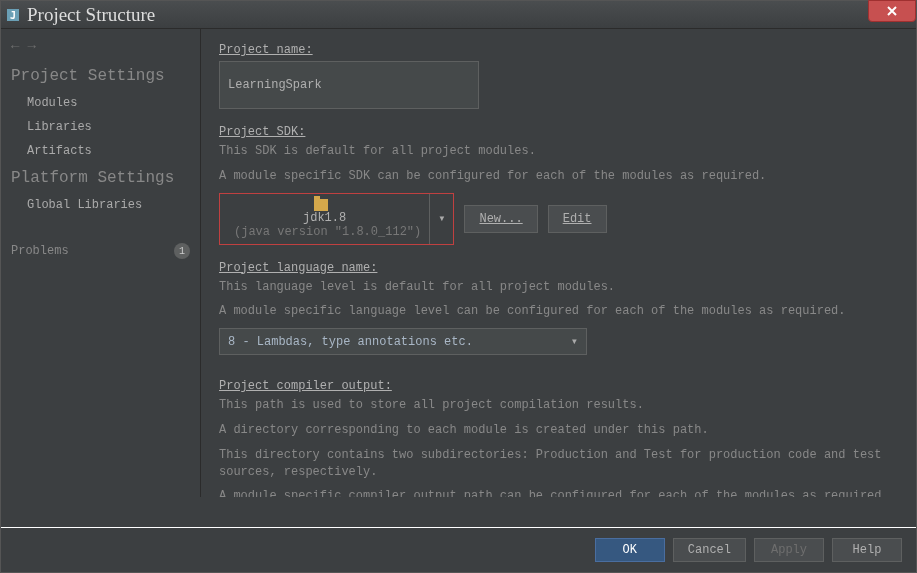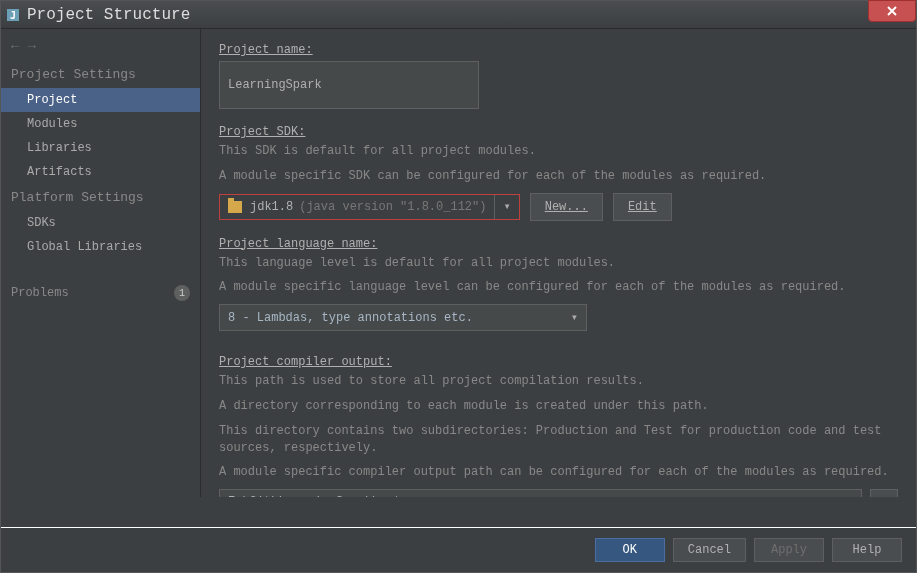--- a/index.html
+++ b/index.html
@@ -33,22 +33,22 @@
   width: 16px;
   height: 16px;
   margin-right: 6px;
   display: flex;
   align-items: center;
   justify-content: center;
   color: #6a9fb5;
   font-weight: bold;
 }
 .titlebar .title {
-  font-family: Liberation Mono, monospace;
-  font-size: 16px;
+  font-family: Liberation Serif, serif;
+  font-size: 19px;
   color: #ddd;
 }
 .titlebar .close {
   position: absolute;
   right: 0;
   top: -1px;
   width: 48px;
   height: 22px;
   background: #c75050;
   display: flex;
@@ -78,21 +78,21 @@
   padding: 8px 10px;
   gap: 8px;
 }
 .nav-arrows span {
   color: #6e6e6e;
   font-size: 14px;
 }
 .side-header {
   color: #888;
   padding: 6px 10px;
-  font-size: 13px;
+  font-size: 16px;
 }
 .side-item {
   padding: 5px 10px 5px 26px;
   color: #aaa;
   cursor: pointer;
 }
 .side-item.active {
   background: #4a6287;
   color: #fff;
 }
@@ -149,20 +149,21 @@
   border: 1px solid #c04040;
   display: flex;
   align-items: center;
   background: #3c3f41;
 }
 .sdk-select .inner {
   display: flex;
   align-items: center;
   padding: 5px 8px;
   border-right: 1px solid #5e6060;
+  flex-direction: column;
 }
 .sdk-select .folder-icon {
   width: 14px;
   height: 12px;
   background: #d4a84b;
   margin-right: 8px;
   position: relative;
 }
 .sdk-select .folder-icon::before {
   content: "";
@@ -264,26 +265,24 @@
     </div>
   </div>
 
   <div class="body">
     <div class="sidebar">
       <div class="nav-arrows">
         <span>←</span>
         <span>→</span>
       </div>
       <div class="side-header">Project Settings</div>
-      <div class="side-item active">Project</div>
       <div class="side-item">Modules</div>
       <div class="side-item">Libraries</div>
       <div class="side-item">Artifacts</div>
       <div class="side-header">Platform Settings</div>
-      <div class="side-item">SDKs</div>
       <div class="side-item">Global Libraries</div>
       <div class="side-problems">
         <span>Problems</span>
         <span class="badge">1</span>
       </div>
     </div>
 
     <div class="main">
 
       <div class="section-label">Project name:</div>

